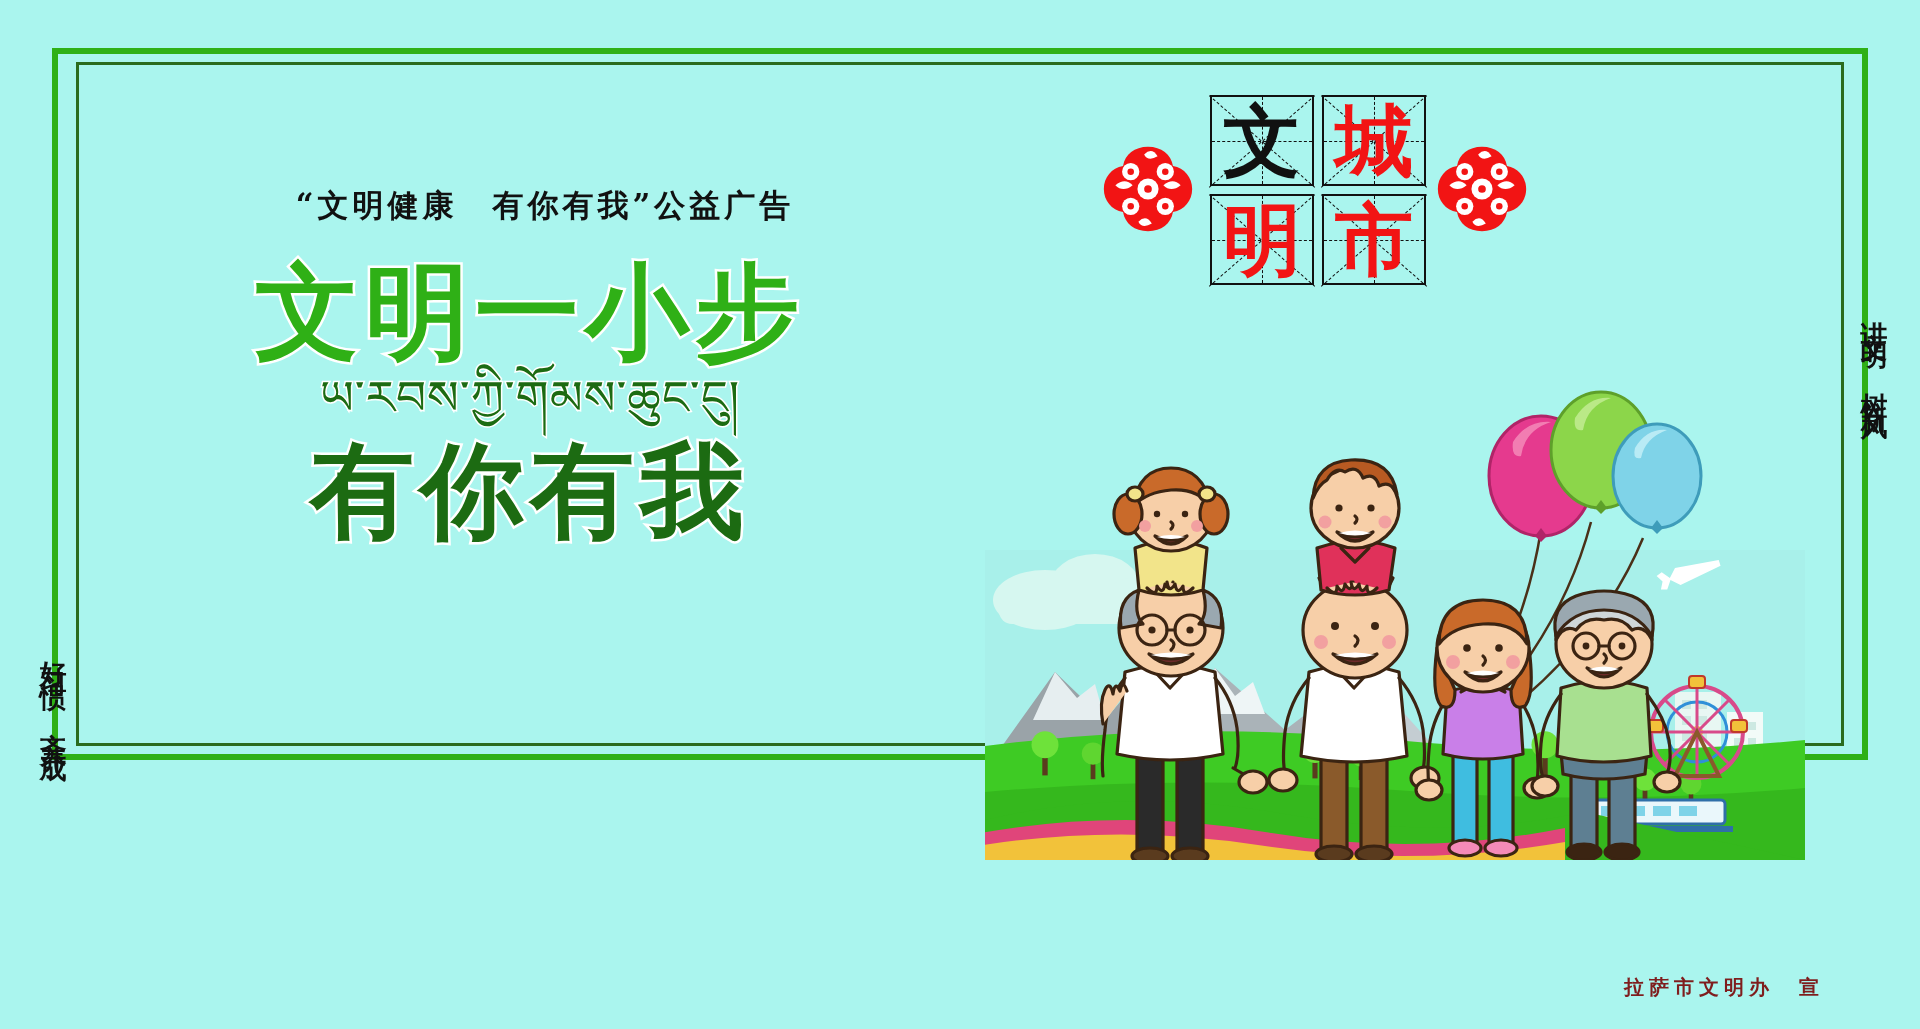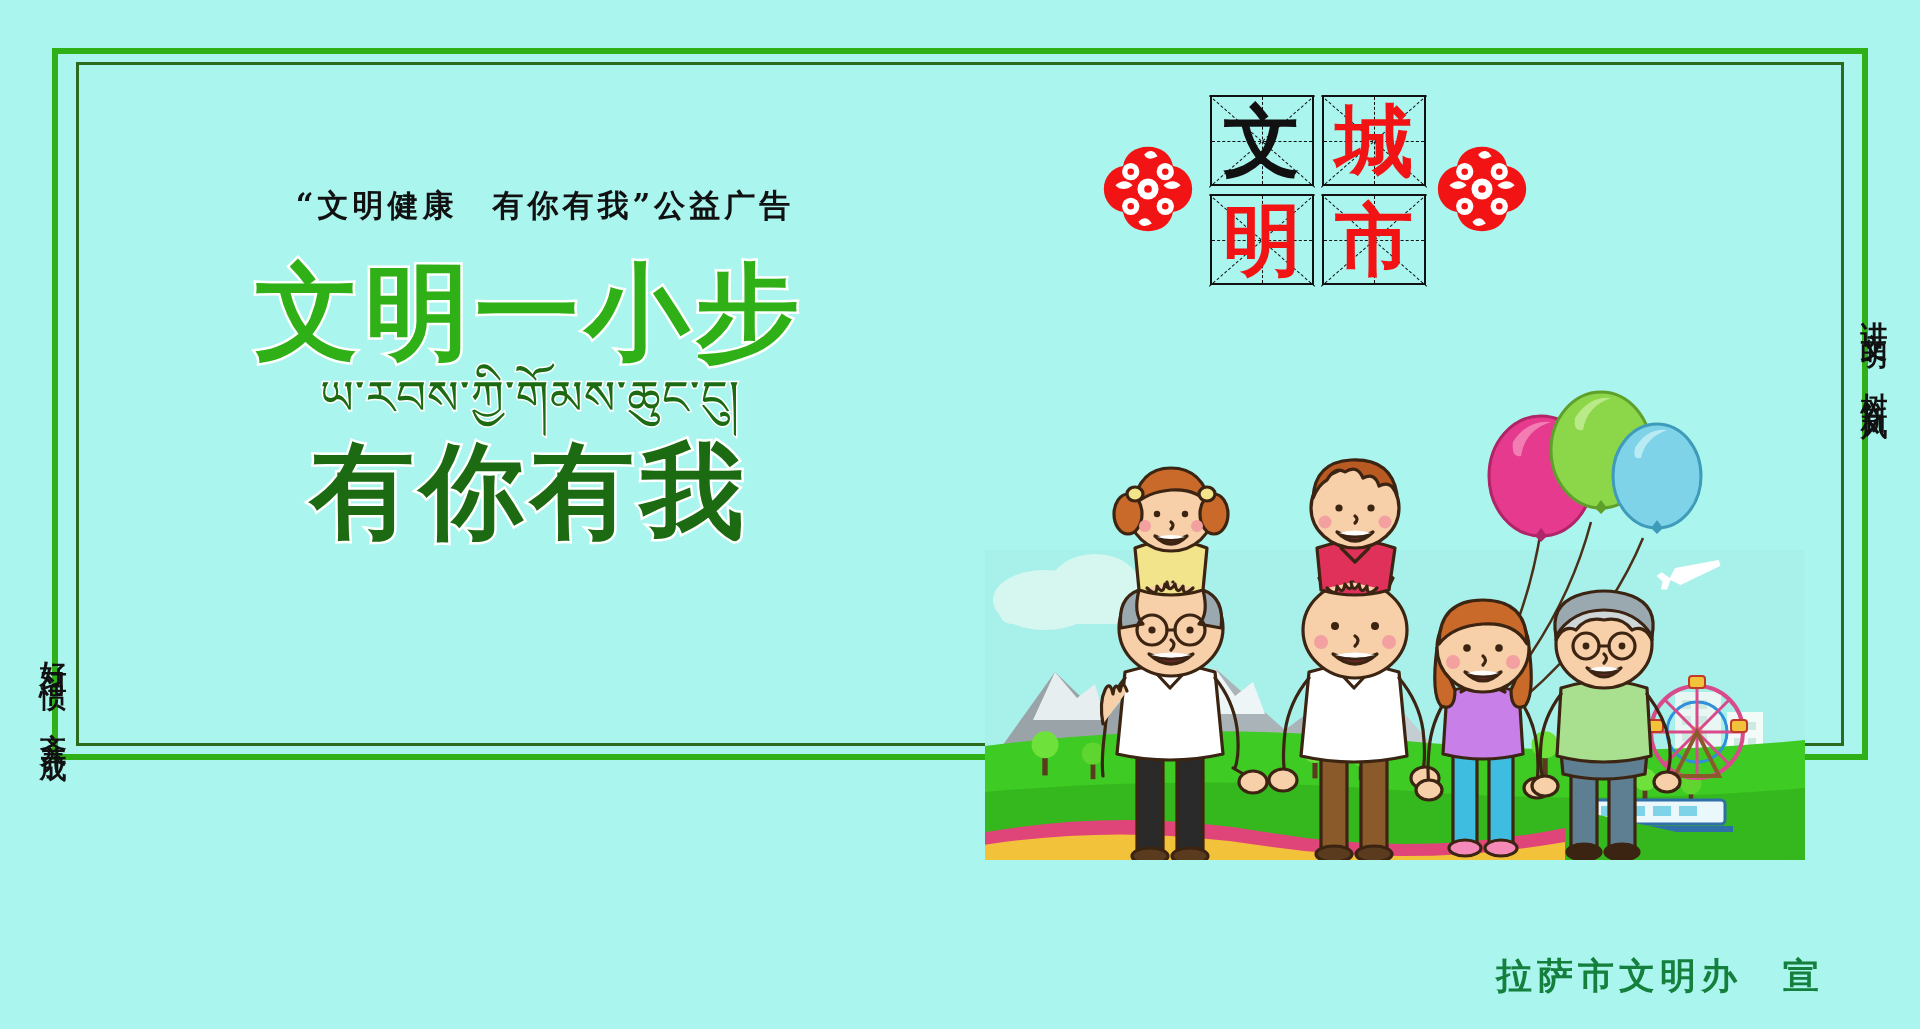--- a/index.html
+++ b/index.html
@@ -157,23 +157,23 @@
     width: 820px; height: 560px;
   }
   #illustration svg { display: block; width: 100%; height: 100%; }
 
   
   #footer-credit {
     position: absolute;
     right: 96px; bottom: 28px;
     font-family: "DejaVu Serif", "Liberation Serif", serif;
     font-weight: bold;
-    font-size: 36px;
+    font-size: 20px;
     letter-spacing: 5px;
-    color: #15803d;
+    color: #7f1d1d;
     white-space: pre;
   }
 </style>
 </head>
 <body>
 
 <div id="poster">
 
   <div class="frame-outer"></div>
   <div class="frame-inner"></div>

